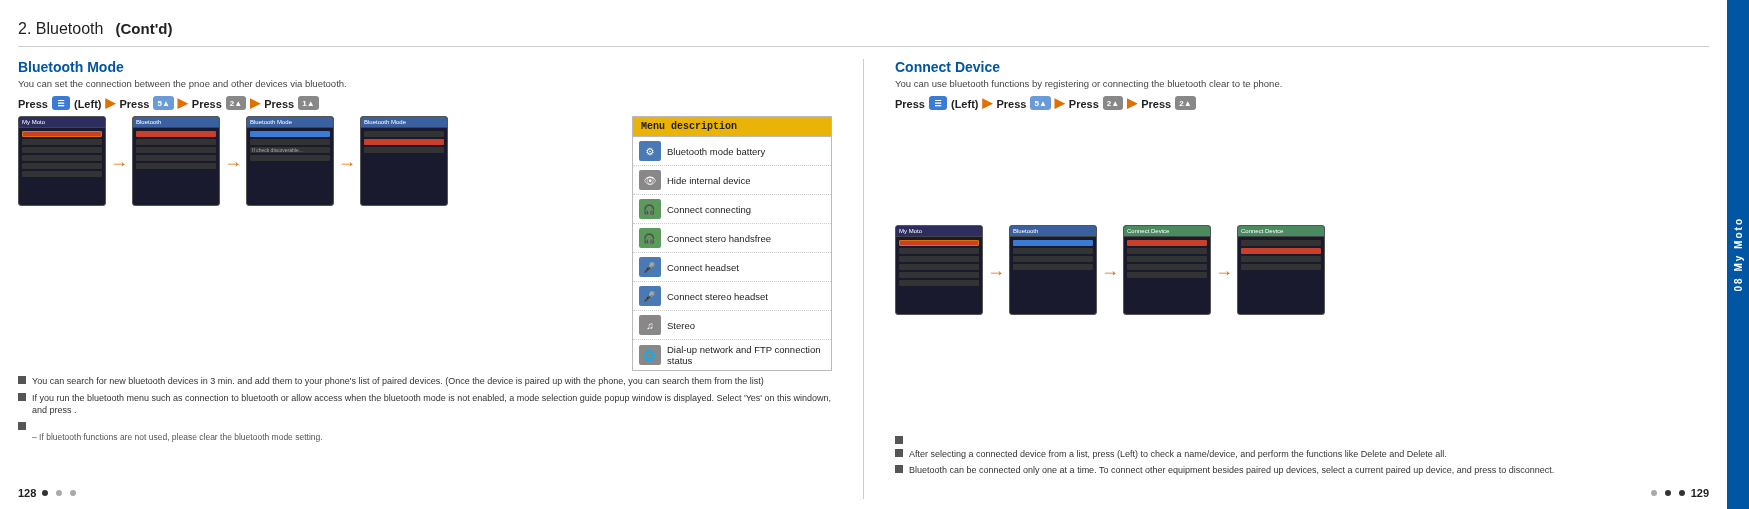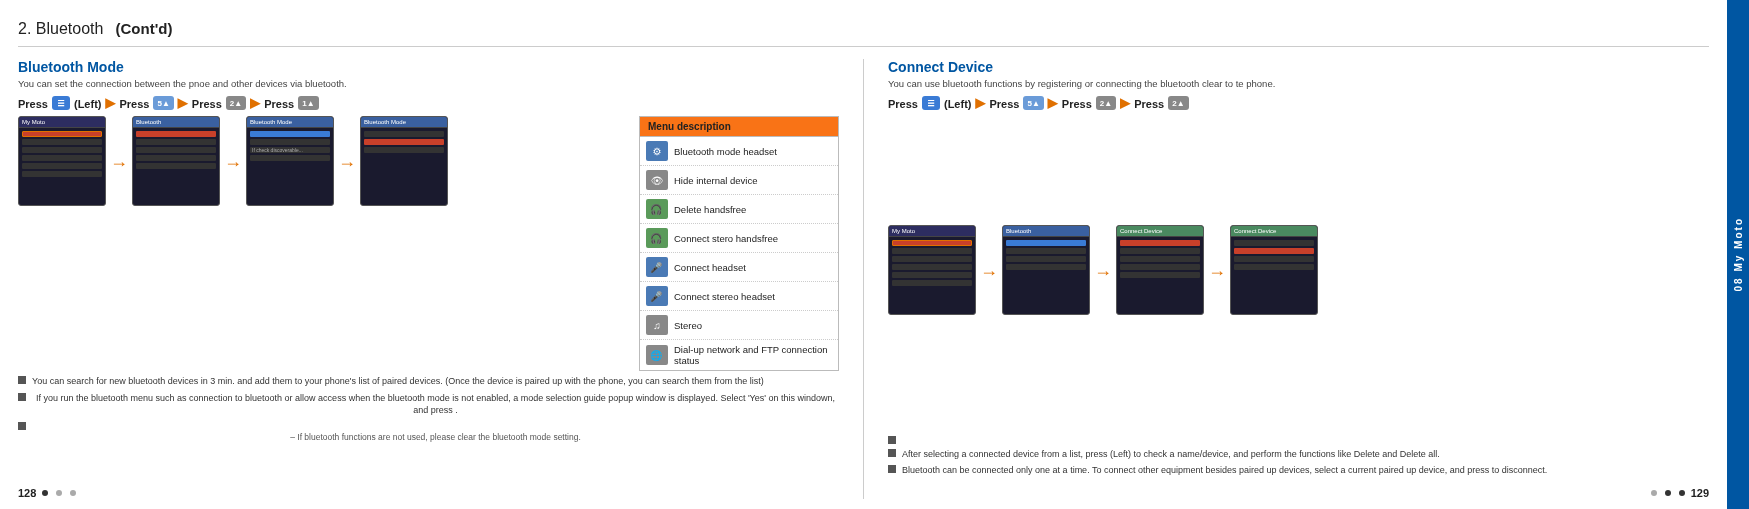--- a/index.html
+++ b/index.html
@@ -30,21 +30,21 @@
       padding-bottom: 6px;
     }
 
     .page-title span {
       font-weight: normal;
       font-size: 16px;
     }
 
     .two-col {
       display: flex;
-      gap: 20px;
+      gap: 27px;
       flex: 1;
     }
 
     .col {
       flex: 1;
       display: flex;
       flex-direction: column;
     }
 
     .col-divider {
@@ -156,25 +156,26 @@
 
     
     .menu-desc {
       width: 200px;
       border: 1px solid #bbb;
       flex-shrink: 0;
       font-size: 9.5px;
     }
 
     .menu-desc-title {
-      background: #f97316;
+      background: #eab308;
       padding: 4px 8px;
       font-weight: bold;
       font-size: 10px;
       border-bottom: 1px solid #bbb;
+      font-family: Liberation Mono, monospace;
     }
 
     .menu-desc-item {
       display: flex;
       align-items: center;
       gap: 6px;
       padding: 4px 6px;
       border-bottom: 1px dotted #ccc;
     }
 
@@ -193,21 +194,20 @@
       justify-content: center;
       font-size: 10px;
     }
 
     .menu-icon.green { background: #5a9a5a; color: white; }
     .menu-icon.blue-icon { background: #4a7ab5; color: white; }
     .menu-icon.gray-icon { background: #888; color: white; }
 
     .notes-area {
       margin-top: 4px;
-      text-align: center;
     }
 
     .note-item {
       display: flex;
       gap: 6px;
       margin-bottom: 4px;
       font-size: 9px;
       color: #333;
       line-height: 1.4;
     }
@@ -363,29 +363,29 @@
               <div class="screen-row highlighted"></div>
               <div class="screen-row"></div>
             </div>
           </div>
         </div>
 
         <div class="menu-desc">
           <div class="menu-desc-title">Menu description</div>
           <div class="menu-desc-item">
             <div class="menu-icon blue-icon">⚙</div>
-            <span>Bluetooth mode headset</span>
+            <span>Bluetooth mode battery</span>
           </div>
           <div class="menu-desc-item">
             <div class="menu-icon gray-icon">👁</div>
             <span>Hide internal device</span>
           </div>
           <div class="menu-desc-item">
             <div class="menu-icon green">🎧</div>
-            <span>Delete handsfree</span>
+            <span>Connect connecting</span>
           </div>
           <div class="menu-desc-item">
             <div class="menu-icon green">🎧</div>
             <span>Connect stero handsfree</span>
           </div>
           <div class="menu-desc-item">
             <div class="menu-icon blue-icon">🎤</div>
             <span>Connect headset</span>
           </div>
           <div class="menu-desc-item">

